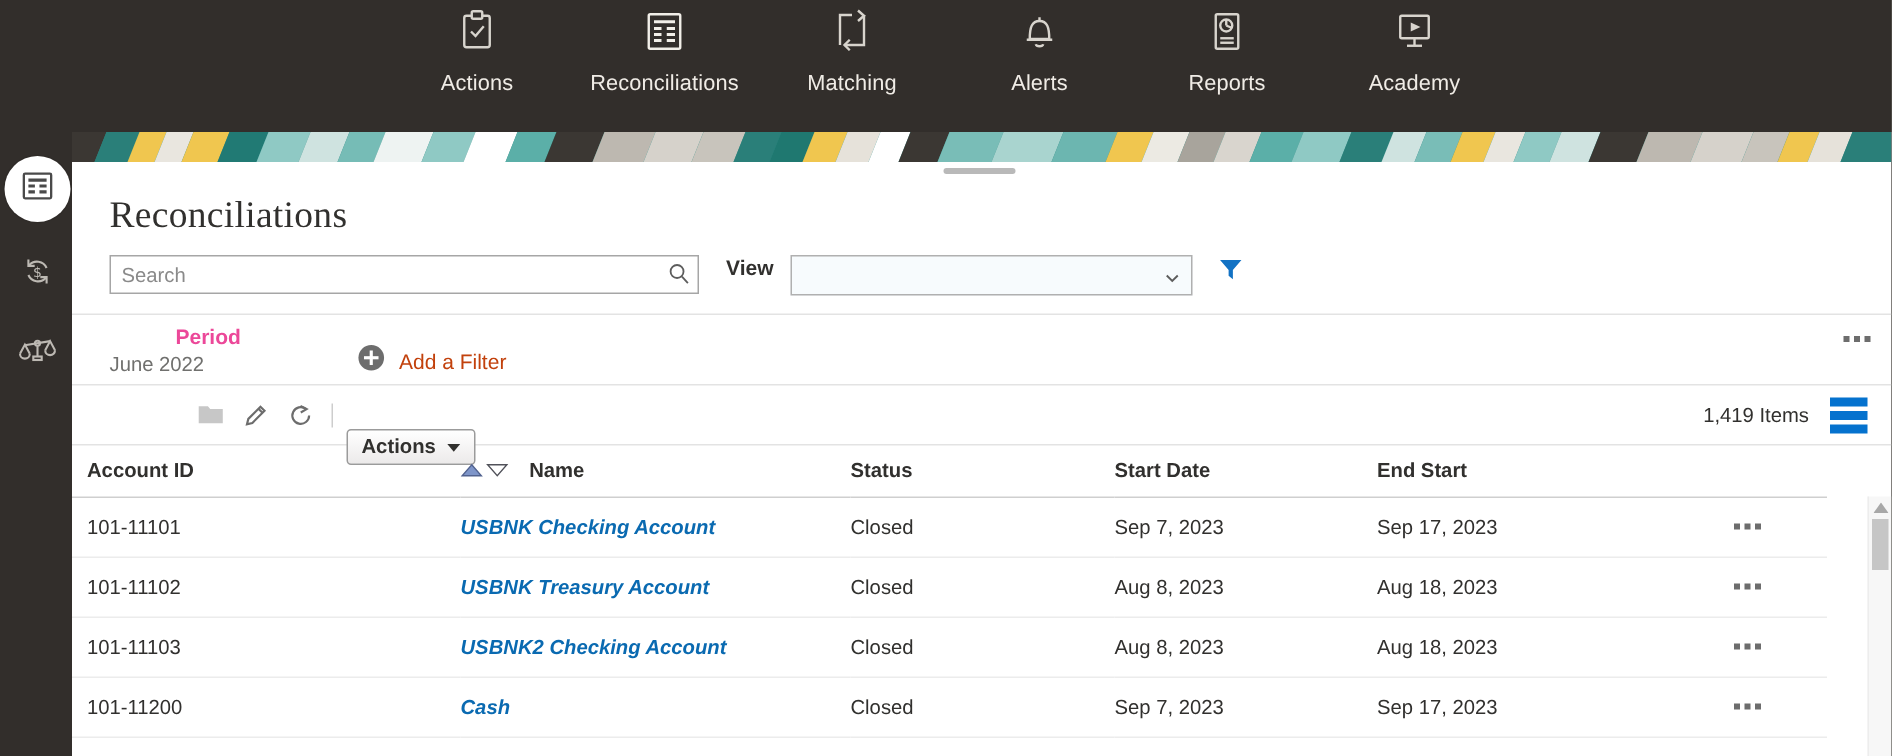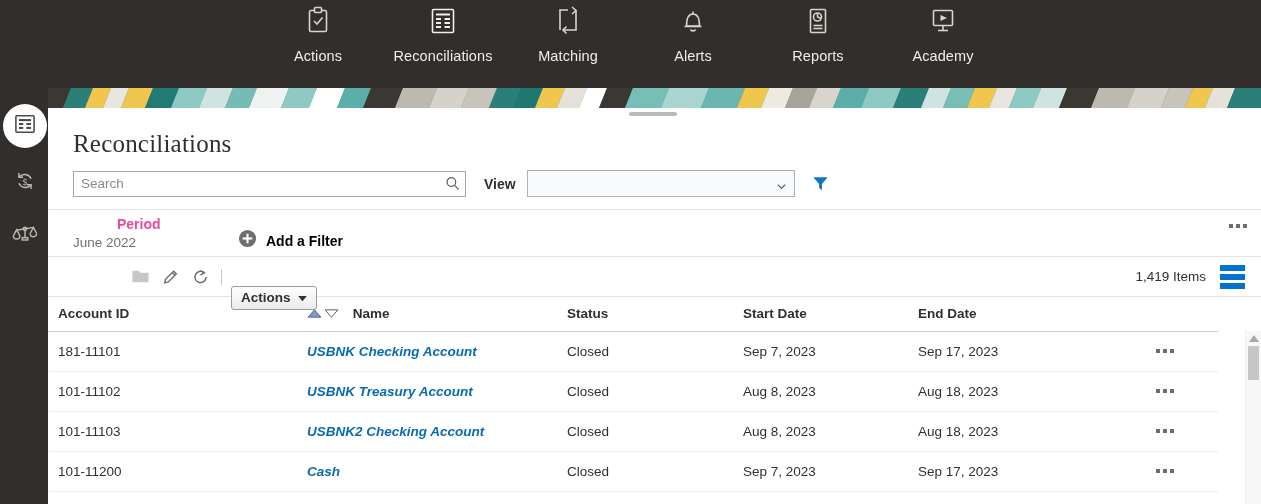--- a/index.html
+++ b/index.html
@@ -61,21 +61,21 @@
     cursor: ns-resize; z-index: 3;
   }
 
   .page-title {
     font-family: "Liberation Serif", serif;
     font-size: 25px; color: #31302e; font-weight: 400;
     padding: 22px 0 0 28px; letter-spacing: .2px;
   }
 
   
-  .searchrow { display: flex; align-items: center; padding: 12px 0 0 28px; }
+  .searchrow { display: flex; align-items: flex-start; padding: 12px 0 0 28px; }
   .search-box {
     position: relative; width: 393px; height: 26px;
     border: 1px solid #a6a6a6; background: #fff;
   }
   .search-box input {
     width: 100%; height: 100%; border: 0; outline: none;
     padding: 0 26px 0 7px; font-size: 13.5px; color: #31302e;
     font-family: "Liberation Sans", sans-serif; background: transparent;
   }
   .search-box input::placeholder { color: #8a8a8a; }
@@ -91,21 +91,21 @@
   
   .filterbar {
     position: relative; margin-top: 12px; height: 48px;
     border-top: 1px solid #e3e3e3; border-bottom: 1px solid #e3e3e3;
     display: flex; align-items: flex-start; padding-left: 28px;
   }
   .filt-period { padding-top: 6px; width: 165px; }
   .filt-name { font-size: 14px; font-weight: bold; color: #ec4899; line-height: 17px; padding-left: 44px; }
   .filt-val { font-size: 13.5px; color: #70706e; line-height: 19px; }
   .addfilter { display: flex; align-items: center; gap: 9px; padding-top: 19px; cursor: pointer; }
-  .addfilter-label { font-size: 14px; font-weight: bold; color: #000000; }
+  .addfilter-label { font-size: 14px; font-weight: normal; color: #c2410c; }
   .fb-dots {
     position: absolute; right: 14px; top: 14px; display: flex; gap: 3px; cursor: pointer;
   }
   .fb-dots i { width: 4px; height: 4px; background: #6d6d6d; display: block; }
 
   
   .toolbar {
     position: relative; height: 40px; display: flex; align-items: center;
     padding-left: 80px; border-bottom: 1px solid #e3e3e3;
   }
@@ -446,28 +446,28 @@
               </span>
               <span>Name</span>
             </th>
             <th class="c-status">
               <span>Status</span>
             </th>
             <th class="c-start">
               <span>Start Date</span>
             </th>
             <th class="c-end">
-              <span>End Date</span>
+              <span>End Start</span>
             </th>
             <th class="c-act"></th>
           </tr>
         </thead>
         <tbody>
           <tr>
-            <td class="c-acct">181-11101</td>
+            <td class="c-acct">101-11101</td>
             <td class="c-name">
               <a class="namelink">USBNK Checking Account</a>
             </td>
             <td class="c-status">Closed</td>
             <td class="c-start">Sep 7, 2023</td>
             <td class="c-end">Sep 17, 2023</td>
             <td class="c-act">
               <span class="row-dots">
                 <i></i>
                 <i></i>

